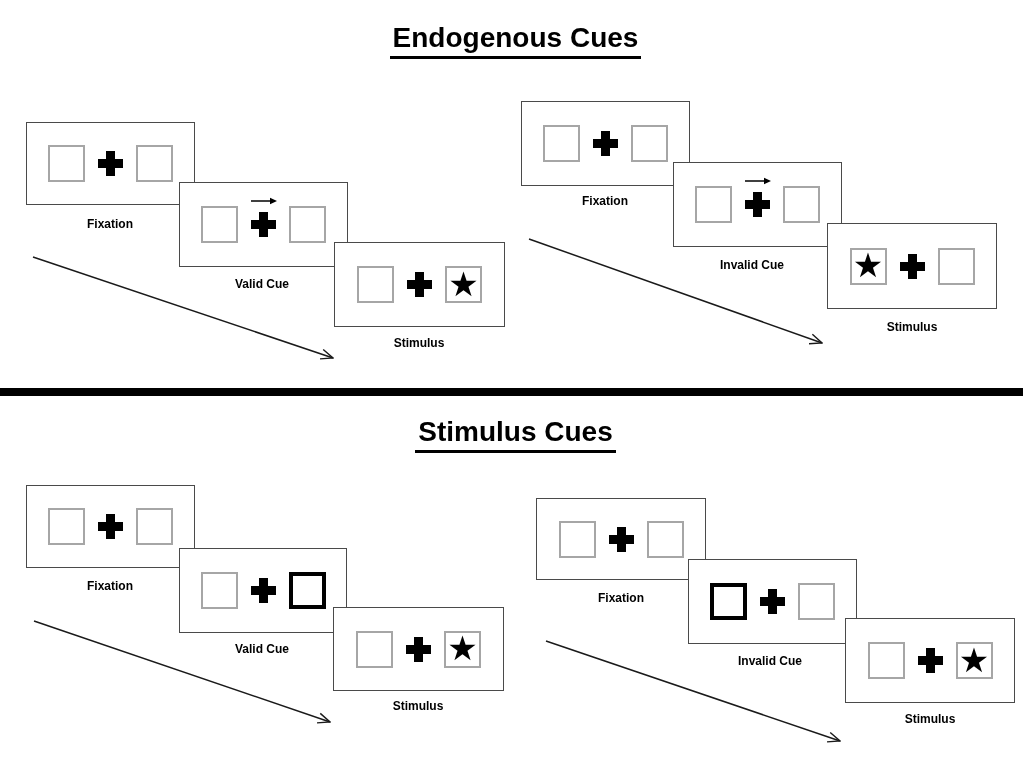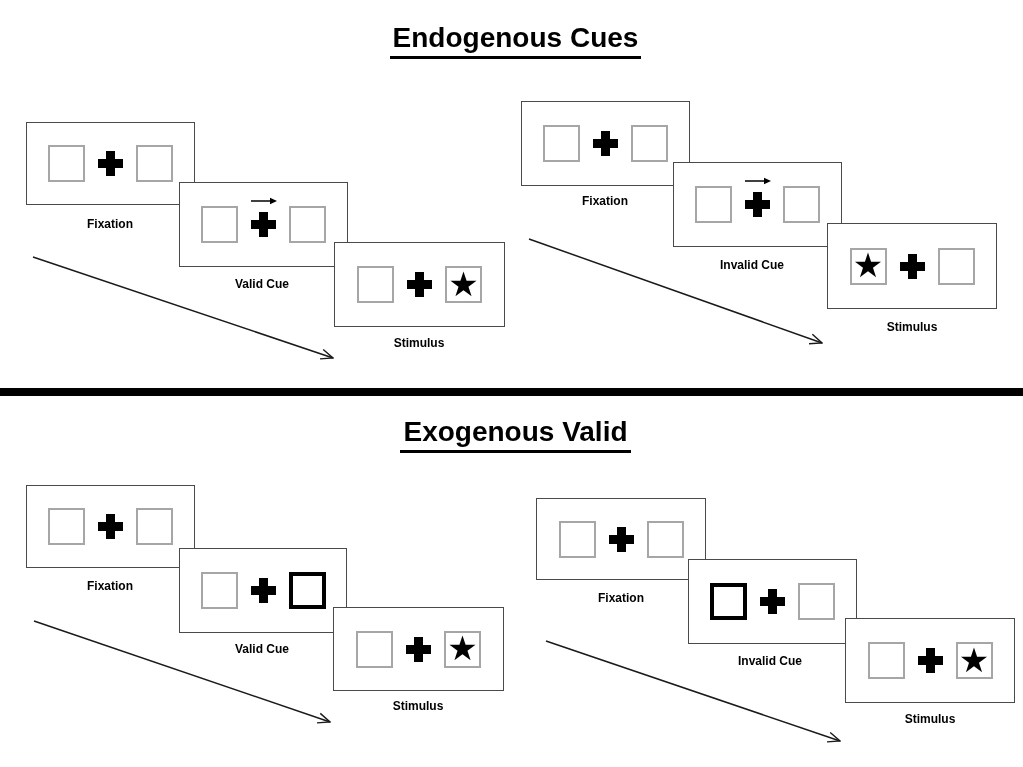--- a/index.html
+++ b/index.html
@@ -165,21 +165,21 @@
     <span class="plus-wrap">
         <span class="plus"></span>
       </span>
     <span class="sq"></span>
   </div>
   <div class="plabel" style="left:912px;top:321px;">Stimulus</div>
 
   <div class="divider" style="top:388px;"></div>
 
   <div class="title" style="top:416px;">
-    <span class="title-text">Exogenous Valid</span>
+    <span class="title-text">Stimulus Cues</span>
   </div>
 
   <div class="panel z1" style="left:26px;top:485px;width:169px;height:83px;">
     <span class="sq"></span>
     <span class="plus-wrap">
         <span class="plus"></span>
       </span>
     <span class="sq"></span>
   </div>
   <div class="plabel" style="left:110px;top:580px;">Fixation</div>

